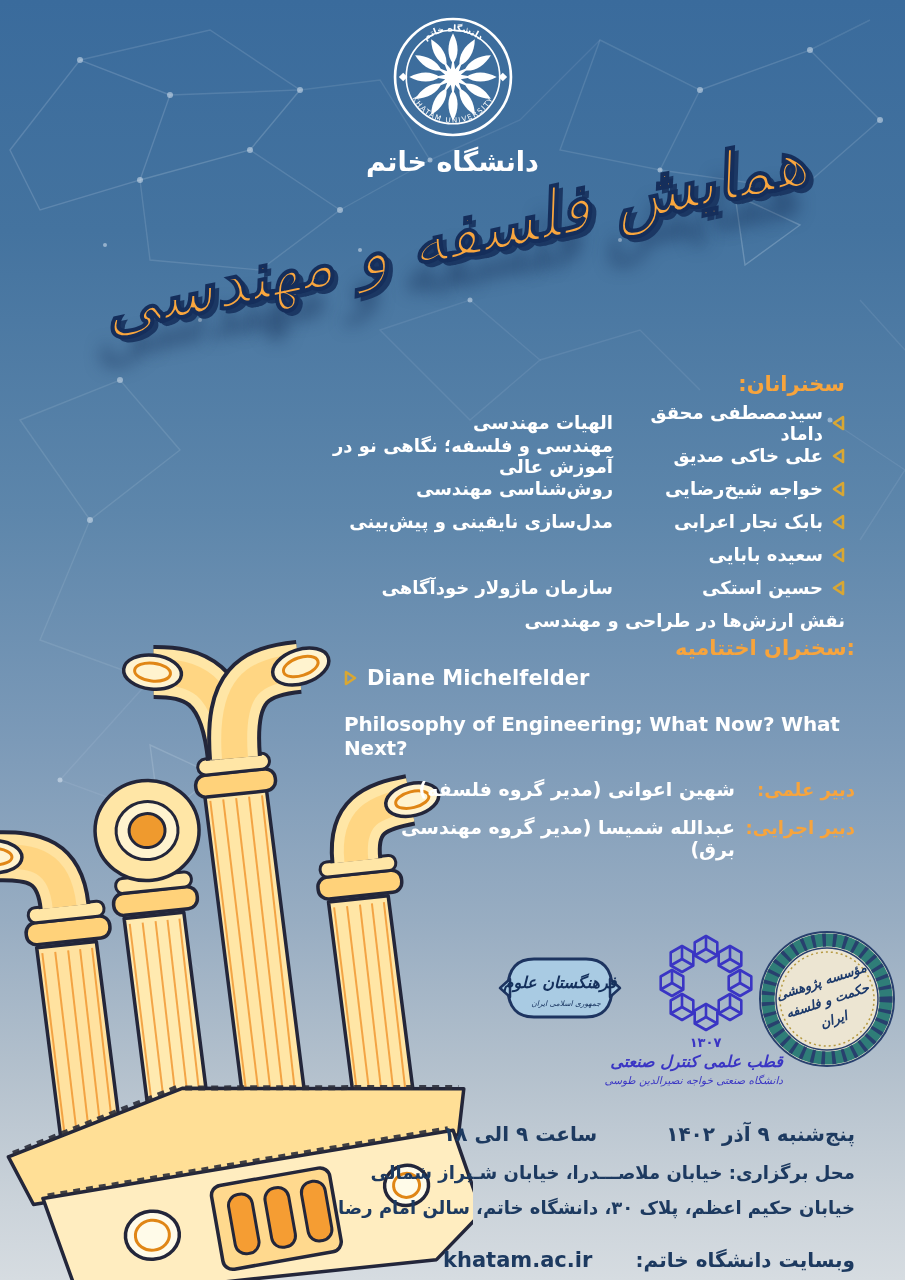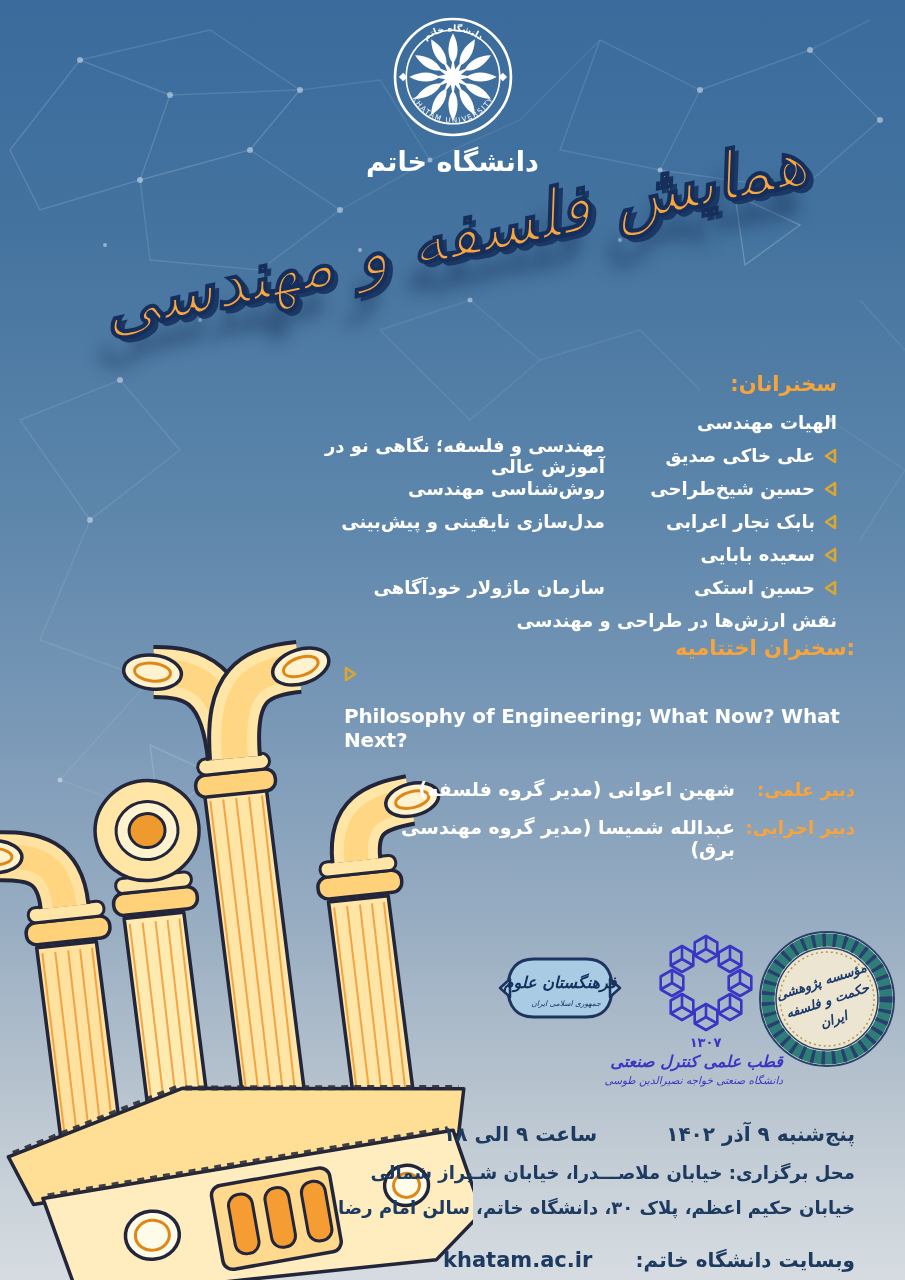--- a/index.html
+++ b/index.html
@@ -16,21 +16,21 @@
   
   .main-title{
     position:absolute;top:196px;left:45px;width:820px;z-index:4;
     text-align:center;transform:rotate(-12deg);
     font-size:67px;font-weight:bold;font-style:italic;
     color:#f9a63e;direction:rtl;white-space:nowrap;
     -webkit-text-stroke:2px #152e5b;
     text-shadow:4px 5px 0 #1b3763,-16px 26px 16px rgba(22,47,88,.5);
   }
   
-  .speakers{position:absolute;top:372px;right:68px;width:580px;z-index:6;direction:rtl;}
+  .speakers{position:absolute;top:372px;right:60px;width:580px;z-index:6;direction:rtl;}
   .sec-heading{font-size:21px;font-weight:bold;color:#f7a43c;text-align:right;margin-bottom:10px;}
   .sp-row{display:flex;align-items:center;height:33px;}
   .sp-name{flex:0 0 232px;display:flex;align-items:center;gap:9px;color:#fff;font-weight:bold;font-size:18px;}
   .sp-topic{flex:1;color:#fff;font-weight:bold;font-size:18px;text-align:start;}
   .bullet{flex:0 0 auto;display:inline-block;}
   
   .closing{position:absolute;top:636px;right:50px;width:525px;z-index:6;}
   .closing .sec-heading{margin-bottom:6px;}
   .closing-line{direction:ltr;text-align:left;color:#fff;font-weight:bold;font-size:21px;display:flex;align-items:center;gap:10px;margin-left:14px;margin-top:4px;}
   .closing-talk{direction:ltr;text-align:left;color:#fff;font-weight:bold;font-size:20px;margin-left:14px;margin-top:22px;letter-spacing:-.2px;}
@@ -251,37 +251,43 @@
         <ellipse cx="398" cy="625" rx="22" ry="20" fill="#fffbe9" stroke="#23263a" stroke-width="3.5"></ellipse>
         <ellipse cx="398" cy="625" rx="13" ry="12" fill="none" stroke="#e08616" stroke-width="3"></ellipse>
       </g>
     </g>
   </svg>
 
   <div class="speakers">
     <div class="sec-heading">سخنرانان:</div>
 
     <div class="sp-row">
+      <span class="sp-name">
+          <svg class="bullet" width="13" height="16" viewBox="0 0 13 16">
+            <polygon points="11,2 2,8 11,14" fill="none" stroke="#d9a733" stroke-width="2.6" stroke-linejoin="round"></polygon>
+          </svg>
+          <span>سیدمصطفی محقق داماد</span>
+        </span>
       <span class="sp-topic">الهیات مهندسی</span>
     </div>
     <div class="sp-row">
       <span class="sp-name">
           <svg class="bullet" width="13" height="16" viewBox="0 0 13 16">
             <polygon points="11,2 2,8 11,14" fill="none" stroke="#d9a733" stroke-width="2.6" stroke-linejoin="round"></polygon>
           </svg>
           <span>علی خاکی صدیق</span>
         </span>
       <span class="sp-topic">مهندسی و فلسفه؛ نگاهی نو در آموزش عالی</span>
     </div>
     <div class="sp-row">
       <span class="sp-name">
           <svg class="bullet" width="13" height="16" viewBox="0 0 13 16">
             <polygon points="11,2 2,8 11,14" fill="none" stroke="#d9a733" stroke-width="2.6" stroke-linejoin="round"></polygon>
           </svg>
-          <span>حسین شیخ‌طراحی</span>
+          <span>خواجه شیخ‌رضایی</span>
         </span>
       <span class="sp-topic">روش‌شناسی مهندسی</span>
     </div>
     <div class="sp-row">
       <span class="sp-name">
           <svg class="bullet" width="13" height="16" viewBox="0 0 13 16">
             <polygon points="11,2 2,8 11,14" fill="none" stroke="#d9a733" stroke-width="2.6" stroke-linejoin="round"></polygon>
           </svg>
           <span>بابک نجار اعرابی</span>
         </span>
@@ -308,20 +314,21 @@
       <span class="sp-topic">نقش ارزش‌ها در طراحی و مهندسی</span>
     </div>
   </div>
 
   <div class="closing">
     <div class="sec-heading">سخنران اختتامیه:</div>
     <div class="closing-line">
       <svg class="bullet" width="13" height="16" viewBox="0 0 13 16">
           <polygon points="2,2 11,8 2,14" fill="none" stroke="#d9a733" stroke-width="2.6" stroke-linejoin="round"></polygon>
         </svg>
+      <span>Diane Michelfelder</span>
     </div>
     <div class="closing-talk">Philosophy of Engineering; What Now? What Next?</div>
   </div>
 
   <div class="secretaries">
     <div class="secr-row">
       <span class="secr-label">دبیر علمی:</span>
       <span class="secr-value">شهین اعوانی (مدیر گروه فلسفه)</span>
     </div>
     <div class="secr-row">

